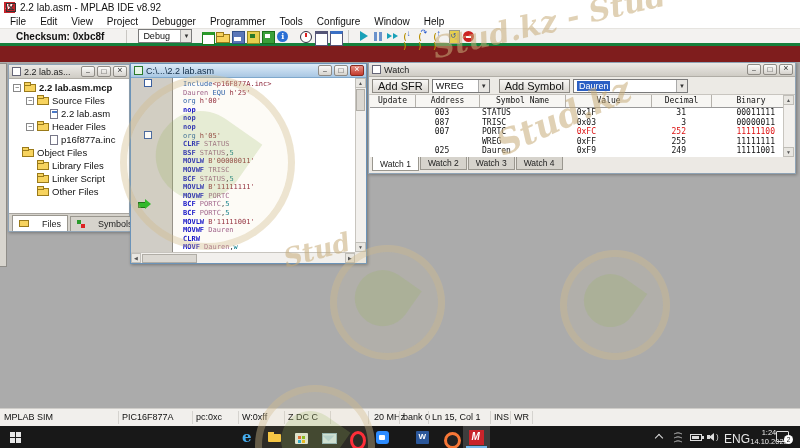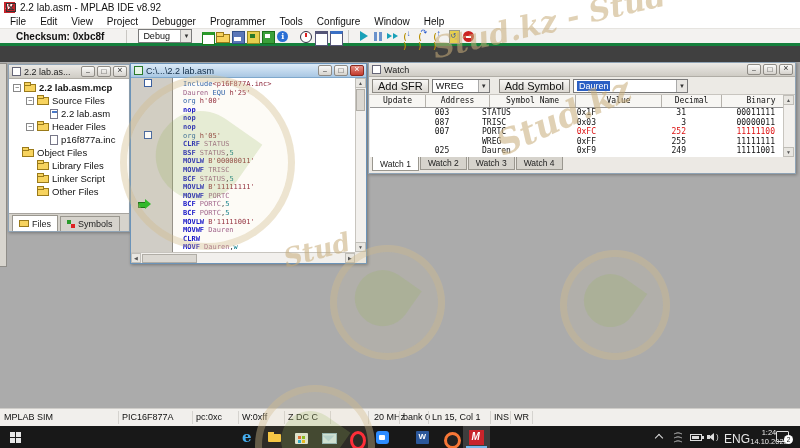--- a/index.html
+++ b/index.html
@@ -1,17 +1,17 @@
 <!DOCTYPE html>
 <html><head>
 <meta charset="utf-8">
 <style>
 *{margin:0;padding:0;box-sizing:border-box}
 body{font-family:"Liberation Sans",sans-serif;background:#666}
-.screen{position:relative;width:800px;height:448px;background:#404040;overflow:hidden}
+.screen{position:relative;width:800px;height:448px;background:#7f1d1d;overflow:hidden}
 
 
 .titlebar{position:absolute;left:0;top:0;width:800px;height:15px;background:#fff;display:flex;align-items:center;font-size:10px;color:#111}
 .appico{width:11px;height:11px;background:#c8242b;margin:0 5px 0 4px;position:relative}
 .appico::before{content:"M";position:absolute;left:1.5px;top:-0.5px;color:#fff;font:bold italic 8px "Liberation Sans",sans-serif}
 .winctl{position:absolute;top:0;height:15px;width:22px;display:flex;align-items:center;justify-content:center;color:#333}
 .wc-min{left:722}.wc-max{left:750}.wc-close{left:776}
 .wc-min::before{content:"–";font-size:11px}
 .wc-max::before{content:"";width:8px;height:7px;border:1px solid #333}
 .wc-close::before{content:"×";font-size:12px}
@@ -94,21 +94,21 @@
 .projbody{position:absolute;left:0;top:14px;right:0;bottom:18px;background:#fff;overflow:hidden;padding-top:2px}
 .tree-row{height:13px;display:flex;align-items:center;gap:3px;font-size:9.5px;color:#111;white-space:nowrap}
 .expander{width:8px;height:8px;background:#fff;border:1px solid #888;font-size:7px;line-height:6px;text-align:center;color:#333;flex:none}
 .expander-space{width:8px;flex:none}
 .i-folder{width:12px;height:8px;background:#f7d35e;border:1px solid #9a7a1a;position:relative;flex:none}
 .i-folder::before{content:"";position:absolute;left:-1px;top:-3px;width:5px;height:2px;background:#f7d35e;border:1px solid #9a7a1a}
 .i-file{width:8px;height:10px;background:#fff;border:1px solid #778;position:relative;flex:none}
 .i-file-asm::before{content:"";position:absolute;left:1px;top:1px;width:5px;height:2px;background:#4a78c8}
 .tlabel.bold{font-weight:bold}
 .projtabs{position:absolute;left:0;bottom:0;right:0;height:18px;background:#d6d3cc;border-top:1px solid #a8a5a0;display:flex;align-items:flex-end;padding-left:3px;gap:2px}
-.ptab{height:15px;padding:0 6px;font-size:9px;color:#222;background:#d6d3cc;border:1px solid #9a978f;border-bottom:none;display:flex;align-items:center;gap:3px}
+.ptab{height:15px;padding:0 6px;font-size:9px;color:#222;background:#d6d3cc;border:1px solid #9a978f;border-bottom:none;display:flex;align-items:center;gap:13px}
 .ptab.active{background:#fff;height:16px}
 .tab-ic-files{width:10px;height:7px;background:#f7d35e;border:1px solid #9a7a1a;flex:none}
 .tab-ic-symbols{width:8px;height:8px;position:relative;flex:none}
 .tab-ic-symbols::before{content:"";position:absolute;left:0;top:0;width:4px;height:4px;background:#2a9a2a}
 .tab-ic-symbols::after{content:"";position:absolute;left:4px;top:4px;width:4px;height:4px;background:#d22}
 
 
 .editwin{left:130px;top:1px;width:237px;height:201px;border-color:#6b93b8}
 .ebody{position:absolute;left:0;top:14px;right:0;bottom:0;background:#fff}
 .gutter{position:absolute;left:0;top:0;bottom:11px;width:42px;background:#d0cdc6;border-right:1px solid #8e8b85}
@@ -403,21 +403,21 @@
             <span class="arr">▼</span>
         </span>
         <span class="btn3d" style="margin-left:6px">Add Symbol</span>
         <span class="combo2" style="width:115px">
           <span class="sel">Dauren</span>
             <span class="arr">▼</span>
         </span>
       </div>
       <div class="wtable">
         <div class="whead" id="watch-head">
-            <span class="wh" style="width: 56px;">Update</span>
+            <span class="wh" style="width: 46px;">Update</span>
             <span class="wh" style="width: 64px;">Address</span>
             <span class="wh" style="width: 86px;">Symbol Name</span>
             <span class="wh" style="width: 86px;">Value</span>
             <span class="wh" style="width: 60px;">Decimal</span>
             <span class="wh" style="width: 79px;">Binary</span>
           </div>
         <div id="watch-rows">
             <div class="wrow">
               <span class="wc wc0" style="width: 40px;"></span>
               <span class="wc wc1" style="width: 64px;">003</span>

